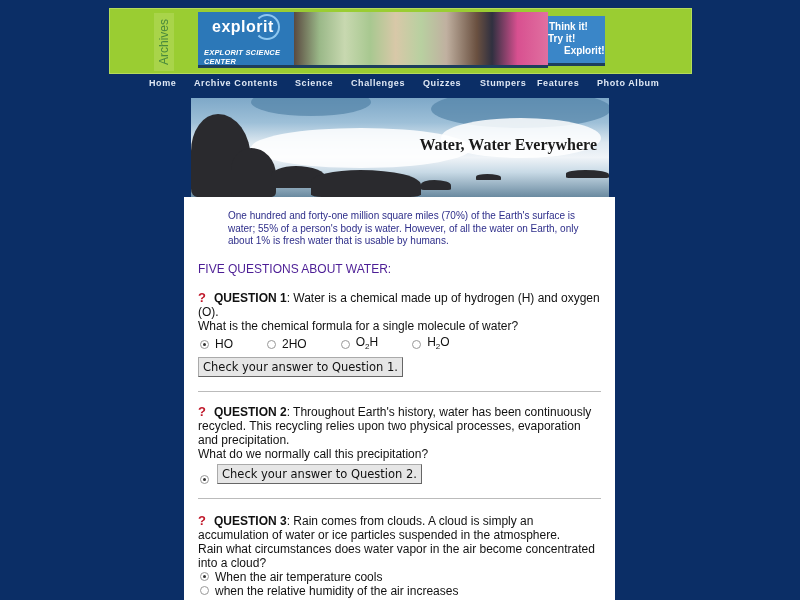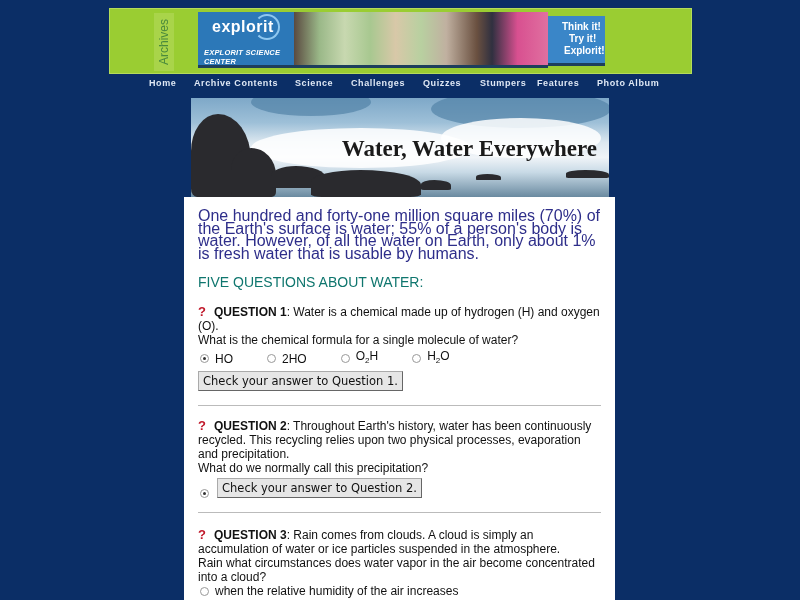--- a/index.html
+++ b/index.html
@@ -22,26 +22,26 @@
   
   .nav { position: absolute; top: 78px; left: 8px; width: 800px; height: 16px; }
   .nav a { position: absolute; color: #dfe8f5; font-size: 9px; font-weight: bold; text-decoration: none; letter-spacing: 0.6px; white-space: nowrap; }
 
   
   .hero { position: absolute; left: 191px; top: 98px; width: 418px; height: 99px; overflow: hidden;
     background: linear-gradient(180deg, #7ea8c8 0%, #9ec0d8 25%, #dde8f0 45%, #f0f4f8 60%, #c8dae6 75%, #6a8aa0 100%); }
   .hero .cloud { position:absolute; border-radius: 50%; background: #4f7fa5; opacity: .65; }
   .hero .rock { position: absolute; background: #2a2a2e; border-radius: 45% 55% 10% 10%; }
   .hero .foam { position:absolute; background:#fff; border-radius:50%; opacity:.85; }
-  .hero-title { position: absolute; right: 12px; top: 38px; font-family: "Liberation Serif", serif; font-weight: bold; font-size: 23px; color: #1a1a1a; }
+  .hero-title { position: absolute; right: 12px; top: 38px; font-family: "Liberation Serif", serif; font-weight: bold; font-size: 16px; color: #1a1a1a; }
 
   
   .content { position: absolute; left: 184px; top: 197px; width: 431px; height: 410px; background: #fff; padding: 13px 14px 0 14px; }
-  .intro { color: #2e2e8a; font-size: 16px; line-height: 12.5px; }
-  .five { margin-top: 14px; font-size: 14px; color: #0f766e; }
+  .intro { color: #2e2e8a; font-size: 10px; line-height: 12.5px; margin-left: 30px; }
+  .five { margin-top: 14px; font-size: 12px; color: #4c1d95; }
   .q { margin-top: 15px; font-size: 12px; line-height: 14px; color: #111; }
   .q .qicon { color: #c0182a; font-weight: bold; font-size: 13px; margin-right: 8px; }
   .q b { font-weight: bold; }
   .opts { display: flex; margin-top: 2px; font-size: 12px; }
   .opt { display: flex; align-items: center; margin-right: 32px; }
   .radio { width: 9px; height: 9px; border: 1px solid #999; border-radius: 50%; margin: 0 6px 0 2px; position: relative; background:#fff; }
   .radio.checked::after { content: ""; position: absolute; left: 2px; top: 2px; width: 3px; height: 3px; background: #333; border-radius: 50%; }
   .btn { display: inline-block; margin-top: 3px; background: #e6e6e6; border: 1px solid #aaa; border-right-color: #666; border-bottom-color: #666; font-family: "DejaVu Sans", sans-serif; font-size: 11.5px; padding: 2px 4px; color: #111; cursor: pointer; }
   hr.div { border: none; border-top: 1px solid #bbb; margin: 14px 0 0 0; }
   .q3opt { display:flex; align-items:center; font-size:12px; line-height:14px; }
@@ -54,22 +54,22 @@
   <div class="archives-tab">
     <span>Archives</span>
   </div>
   <div class="logo-box">
     <div class="logo-swirl"></div>
     <div class="logo-text">explorit</div>
     <div class="logo-sub">EXPLORIT SCIENCE CENTER</div>
   </div>
   <div class="photo-strip"></div>
   <div class="think-box">
-    <div style="padding-left:14px">Think it!</div>
-    <div style="padding-left:21px">Try it!</div>
+    <div style="padding-left:1px">Think it!</div>
+    <div style="padding-left:0">Try it!</div>
     <div style="padding-left:16px">Explorit!</div>
   </div>
 </div>
 
 <div class="nav">
   <a href="#" style="left:141px">Home</a>
   <a href="#" style="left:186px">Archive Contents</a>
   <a href="#" style="left:287px">Science</a>
   <a href="#" style="left:343px">Challenges</a>
   <a href="#" style="left:415px">Quizzes</a>
@@ -135,21 +135,21 @@
     </div>
   </div>
   <hr class="div">
 
   <div class="q" style="">
     <div>
       <span class="qicon">?</span><b>QUESTION 3</b><span>: Rain comes from clouds. A cloud is simply an accumulation of water or ice particles suspended in the atmosphere.</span>
     </div>
     <div>Rain what circumstances does water vapor in the air become concentrated into a cloud?</div>
     <label class="q3opt">
+        <span class="radio checked"></span>
+        <span>When the air temperature cools</span>
+      </label>
+    <label class="q3opt">
         <span class="radio"></span>
         <span>when the relative humidity of the air increases</span>
-      </label>
-    <label class="q3opt">
-        <span class="radio checked"></span>
-        <span>When the air temperature cools</span>
       </label>
   </div>
 </div>
 
 </body></html>

